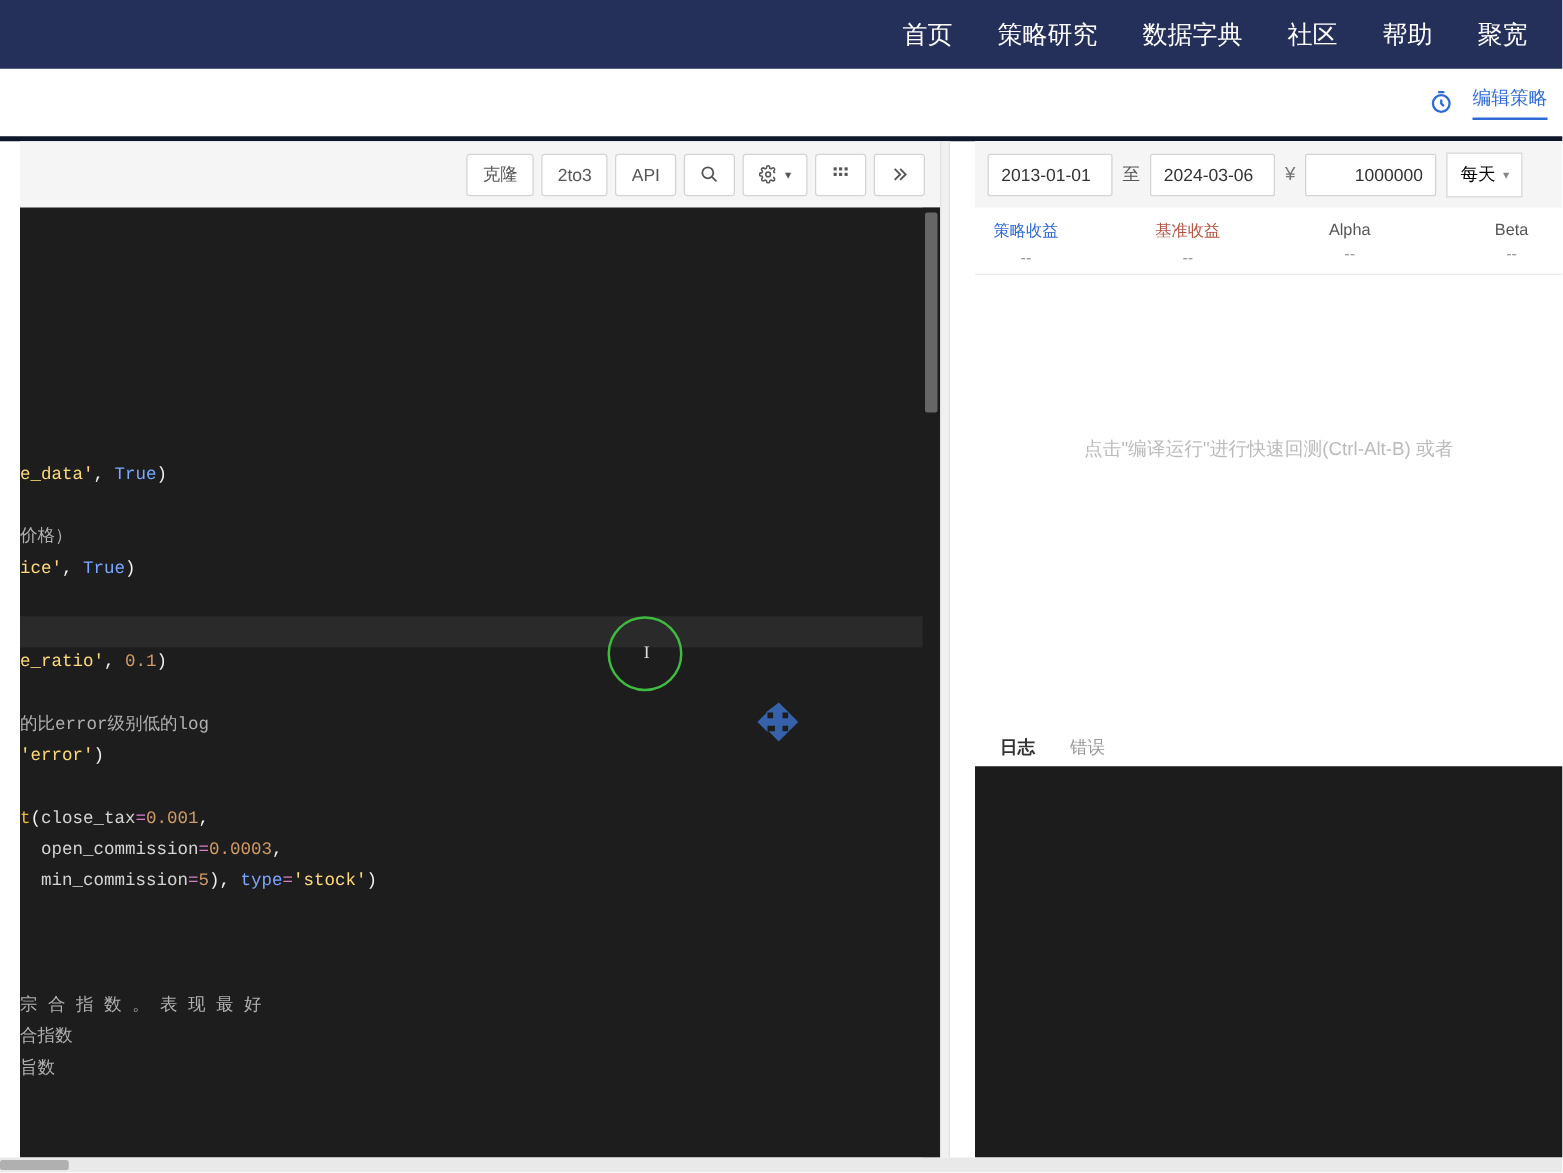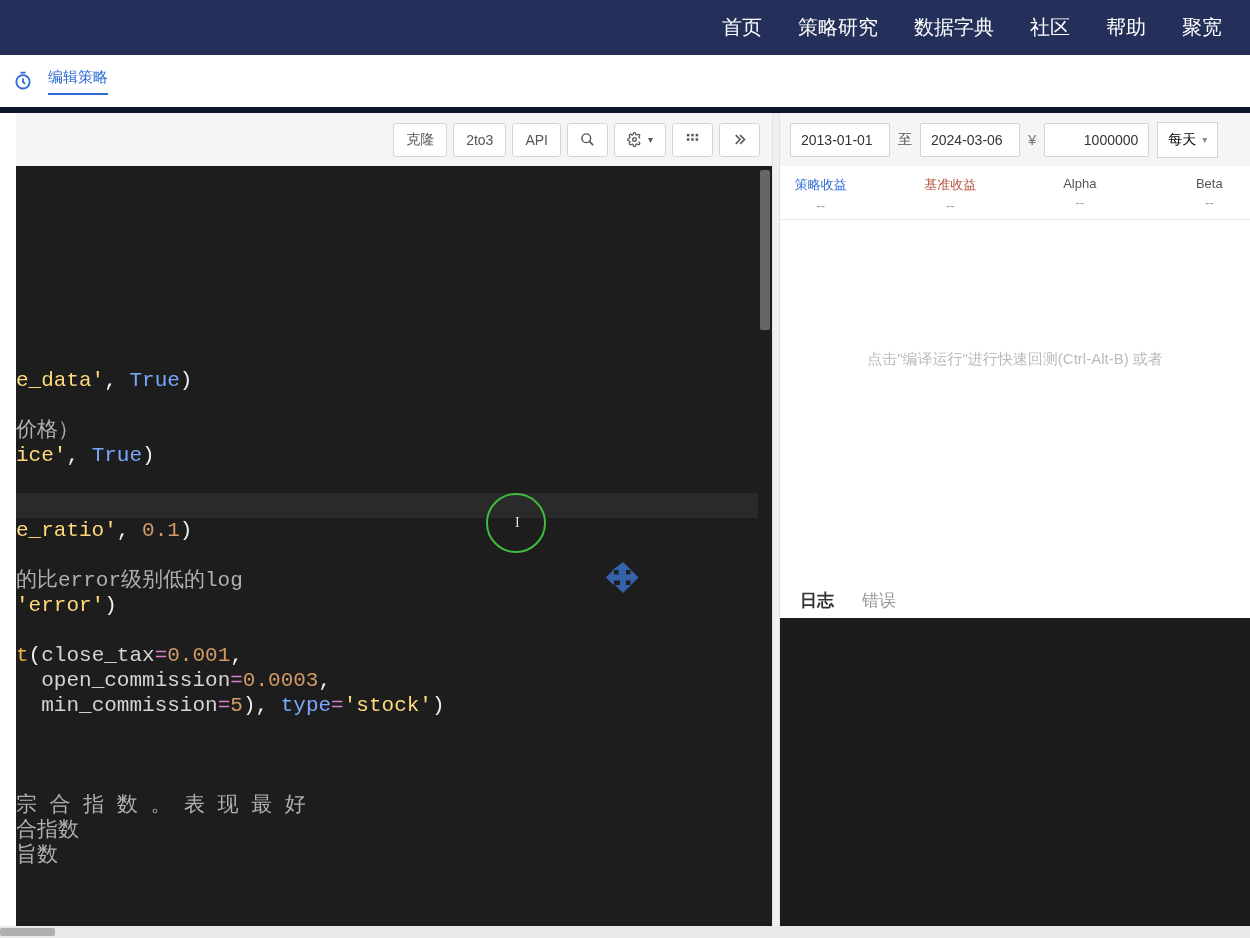--- a/index.html
+++ b/index.html
@@ -23,22 +23,23 @@
 .top-nav a {
   color: #fff;
   text-decoration: none;
   padding: 0 18px;
   font-size: 20px;
 }
 .sub-bar {
   height: 58px;
   display: flex;
   align-items: center;
+  justify-content: flex-end;
   padding: 0 12px;
-  border-bottom: 6px solid #0f172a;
+  border-bottom: 4px solid #0f172a;
   gap: 14px;
 }
 .timer-icon {
   width: 22px;
   height: 22px;
   display: inline-flex;
   align-items: center;
   justify-content: center;
 }
 .edit-link {
@@ -80,21 +81,21 @@
   align-items: center;
   gap: 4px;
   min-height: 34px;
 }
 .tool-btn .caret { font-size: 10px; margin-left: 2px; }
 .editor {
   flex: 1;
   background: #1d1d1d;
   color: #d4d4d4;
   font-family: Consolas, "Courier New", monospace;
-  font-size: 21px;
+  font-size: 14px;
   line-height: 25px;
   overflow: hidden;
   padding-top: 2px;
   position: relative;
 }
 .editor .line { white-space: pre; }
 .hl-line { background: #2a2a2a; }
 .tok-str { color: #ffd97a; }
 .tok-kw  { color: #7aa8ff; }
 .tok-bool{ color: #7aa8ff; }
@@ -151,20 +152,21 @@
   background: #f0f0f0;
   cursor: col-resize;
   border-left: 1px solid #e2e2e2;
   border-right: 1px solid #e2e2e2;
 }
 .right-pane {
   width: 470px;
   display: flex;
   flex-direction: column;
   background: #fff;
+  margin-left: 20px;
 }
 .param-bar {
   height: 53px;
   display: flex;
   align-items: center;
   gap: 8px;
   padding: 0 10px;
   background: #f5f5f5;
 }
 .date-input, .money-input {
@@ -224,21 +226,21 @@
   height: 345px;
   display: flex;
   flex-direction: column;
 }
 .log-tabs {
   display: flex;
   gap: 28px;
   padding: 8px 20px 0;
 }
 .log-tabs span {
-  font-size: 17px;
+  font-size: 14px;
   color: #999;
   cursor: pointer;
   padding-bottom: 6px;
 }
 .log-tabs span.active {
   color: #333;
   font-weight: bold;
 }
 .log-body {
   flex: 1;

